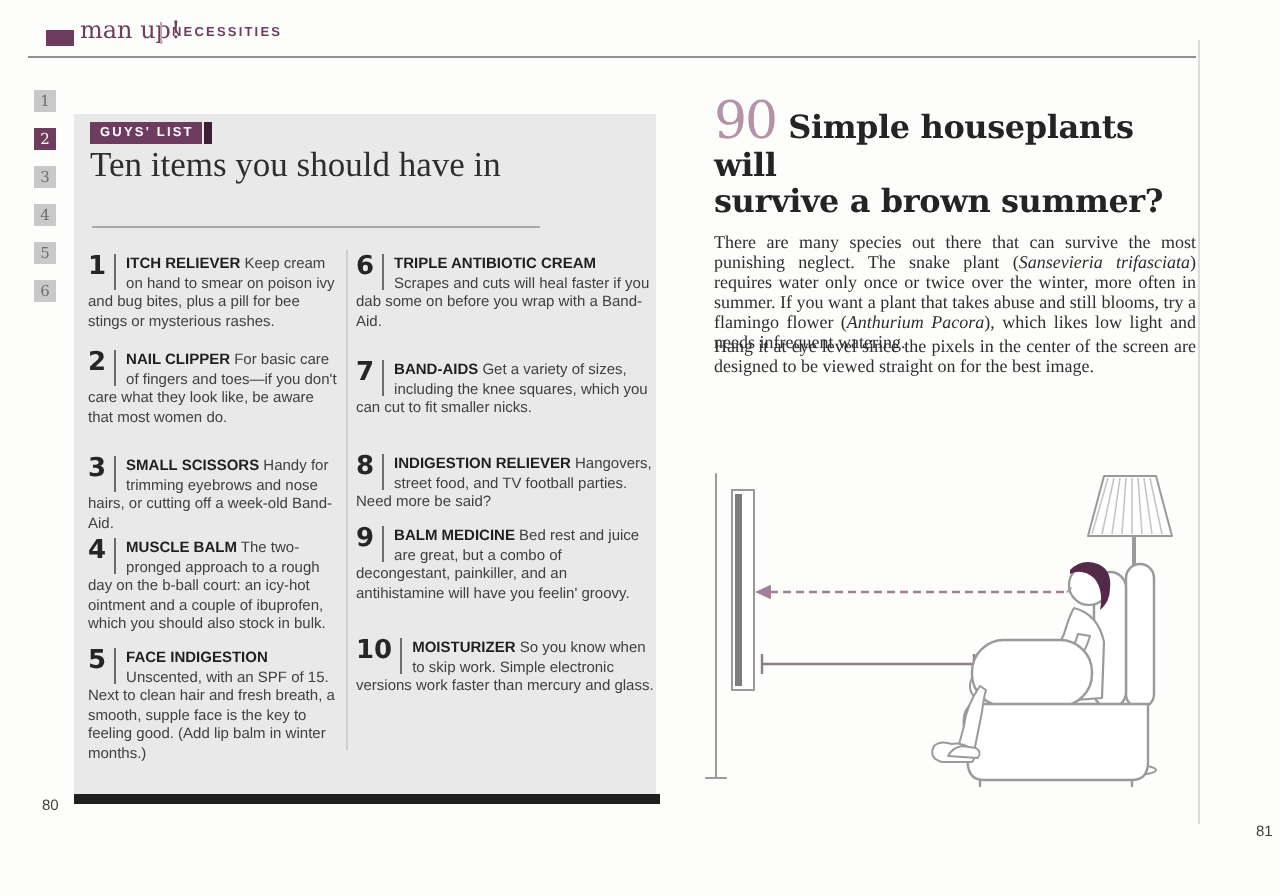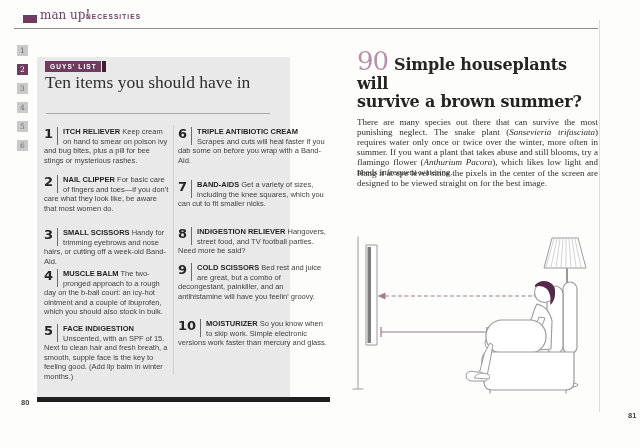--- a/index.html
+++ b/index.html
@@ -12,21 +12,21 @@
   .brand-title{position:absolute;left:40px;top:8px;font-family:"DejaVu Serif",serif;font-size:12px;color:var(--accent);}
   .brand-divider{position:absolute;left:80px;top:11px;width:1px;height:11px;background:#b9a6b2;}
   .section-label{position:absolute;left:86px;top:13px;font-size:6.5px;font-weight:bold;letter-spacing:1.1px;color:var(--accent);}
   .header-rule{position:absolute;left:14px;top:28px;width:584px;height:1px;background:var(--rule);}
   
   .page-tabs{position:absolute;left:17px;top:45px;width:11px;}
   .tab{width:11px;height:11px;margin-bottom:8px;background:#c9c9c9;color:#6e6e6e;
        font-family:"DejaVu Serif",serif;font-size:7.5px;line-height:11px;text-align:center;}
   .tab.active{background:var(--accent);color:#fff;}
   
-  .list-panel{position:absolute;left:37px;top:57px;width:253px;height:340px;background:var(--panel-bg);}
+  .list-panel{position:absolute;left:37px;top:57px;width:291px;height:340px;background:var(--panel-bg);}
   .bottom-bar{position:absolute;left:37px;top:397px;width:293px;height:5px;background:var(--footer-bar);}
   .badge{position:absolute;left:8px;top:4px;height:11px;display:flex;align-items:stretch;}
   .badge-text{background:var(--accent);color:#fff;font-size:6.5px;font-weight:bold;letter-spacing:1.1px;
       padding:2px 4px 0 5px;}
   .badge-cap{width:4px;background:#3a2133;margin-left:1px;}
   .list-title{position:absolute;left:8px;top:15px;font-family:"Liberation Serif",serif;
       font-size:17.5px;line-height:20px;color:#2e2e2e;}
   .title-rule{position:absolute;left:9px;top:56px;width:224px;height:1px;background:#a8a8a8;}
   .col{position:absolute;top:0;height:340px;}
   .col-1{left:7px;width:127px;}
@@ -41,21 +41,21 @@
   .q-90{top:52px;}
   .q-91{top:163px;}
   .q-head{font-family:"DejaVu Serif",serif;font-weight:bold;font-size:16px;line-height:18.5px;
       color:#242424;letter-spacing:-0.2px;}
   .q-num{font-weight:normal;font-size:26px;color:var(--question-number);margin-right:6px;letter-spacing:-1px;}
   .q-body{margin:5px 0 0;font-size:9px;line-height:10px;text-align:justify;color:#2e2e2e;}
   .q-body em{font-style:italic;}
   
   .illustration{position:absolute;left:340px;top:228px;}
   .margin-line{position:absolute;left:599px;top:20px;width:1px;height:392px;background:#dcdcdc;}
-  .folio{position:absolute;font-size:7.5px;color:#3f3f3f;font-weight:bold;}
+  .folio{position:absolute;font-size:7.5px;color:#3f3f3f;}
   .folio-left{left:21px;top:398px;}
   .folio-right{left:584px;top:411px;padding-left:44px;}
   
   .ln{stroke:var(--outline);fill:none;stroke-linecap:round;}
   .fw{fill:#fff;stroke:var(--outline);stroke-linejoin:round;}
   .hatch{stroke:#c6c6c6;stroke-width:0.8;}
   .dash{stroke:var(--sight-line);stroke-width:1.2;stroke-dasharray:4 2.5;fill:none;}
   .dim{stroke:#8d7f88;stroke-width:1.2;fill:none;}
 </style>
 </head>
@@ -90,21 +90,21 @@
       <div class="item" style="top: 70px;"><span class="it-num">1</span><span class="it-label">ITCH RELIEVER</span><span> Keep cream on hand to smear on poison ivy and bug bites, plus a pill for bee stings or mysterious rashes.</span></div>
       <div class="item" style="top: 118px;"><span class="it-num">2</span><span class="it-label">NAIL CLIPPER</span><span> For basic care of fingers and toes—if you don't care what they look like, be aware that most women do.</span></div>
       <div class="item" style="top: 171px;"><span class="it-num">3</span><span class="it-label">SMALL SCISSORS</span><span> Handy for trimming eyebrows and nose hairs, or cutting off a week-old Band-Aid.</span></div>
       <div class="item" style="top: 212px;"><span class="it-num">4</span><span class="it-label">MUSCLE BALM</span><span> The two-pronged approach to a rough day on the b-ball court: an icy-hot ointment and a couple of ibuprofen, which you should also stock in bulk.</span></div>
       <div class="item" style="top: 267px;"><span class="it-num">5</span><span class="it-label">FACE INDIGESTION</span><span> Unscented, with an SPF of 15. Next to clean hair and fresh breath, a smooth, supple face is the key to feeling good. (Add lip balm in winter months.)</span></div>
     </div>
   <div class="col col-2">
       <div class="item" style="top: 70px;"><span class="it-num">6</span><span class="it-label">TRIPLE ANTIBIOTIC CREAM</span><span> Scrapes and cuts will heal faster if you dab some on before you wrap with a Band-Aid.</span></div>
       <div class="item" style="top: 123px;"><span class="it-num">7</span><span class="it-label">BAND-AIDS</span><span> Get a variety of sizes, including the knee squares, which you can cut to fit smaller nicks.</span></div>
       <div class="item" style="top: 170px;"><span class="it-num">8</span><span class="it-label">INDIGESTION RELIEVER</span><span> Hangovers, street food, and TV football parties. Need more be said?</span></div>
-      <div class="item" style="top: 206px;"><span class="it-num">9</span><span class="it-label">COLD SCISSORS</span><span> Bed rest and juice are great, but a combo of decongestant, painkiller, and an antihistamine will have you feelin' groovy.</span></div>
+      <div class="item" style="top: 206px;"><span class="it-num">9</span><span class="it-label">BALM MEDICINE</span><span> Bed rest and juice are great, but a combo of decongestant, painkiller, and an antihistamine will have you feelin' groovy.</span></div>
       <div class="item" style="top: 262px;"><span class="it-num">10</span><span class="it-label">MOISTURIZER</span><span> So you know when to skip work. Simple electronic versions work faster than mercury and glass.</span></div>
     </div>
 </div>
 <div class="bottom-bar"></div>
 
 <div class="q q-90">
   <div class="q-head">
     <span class="q-num">90</span><span>Simple houseplants will</span><br>
     <span>survive a brown summer?</span>
   </div>

